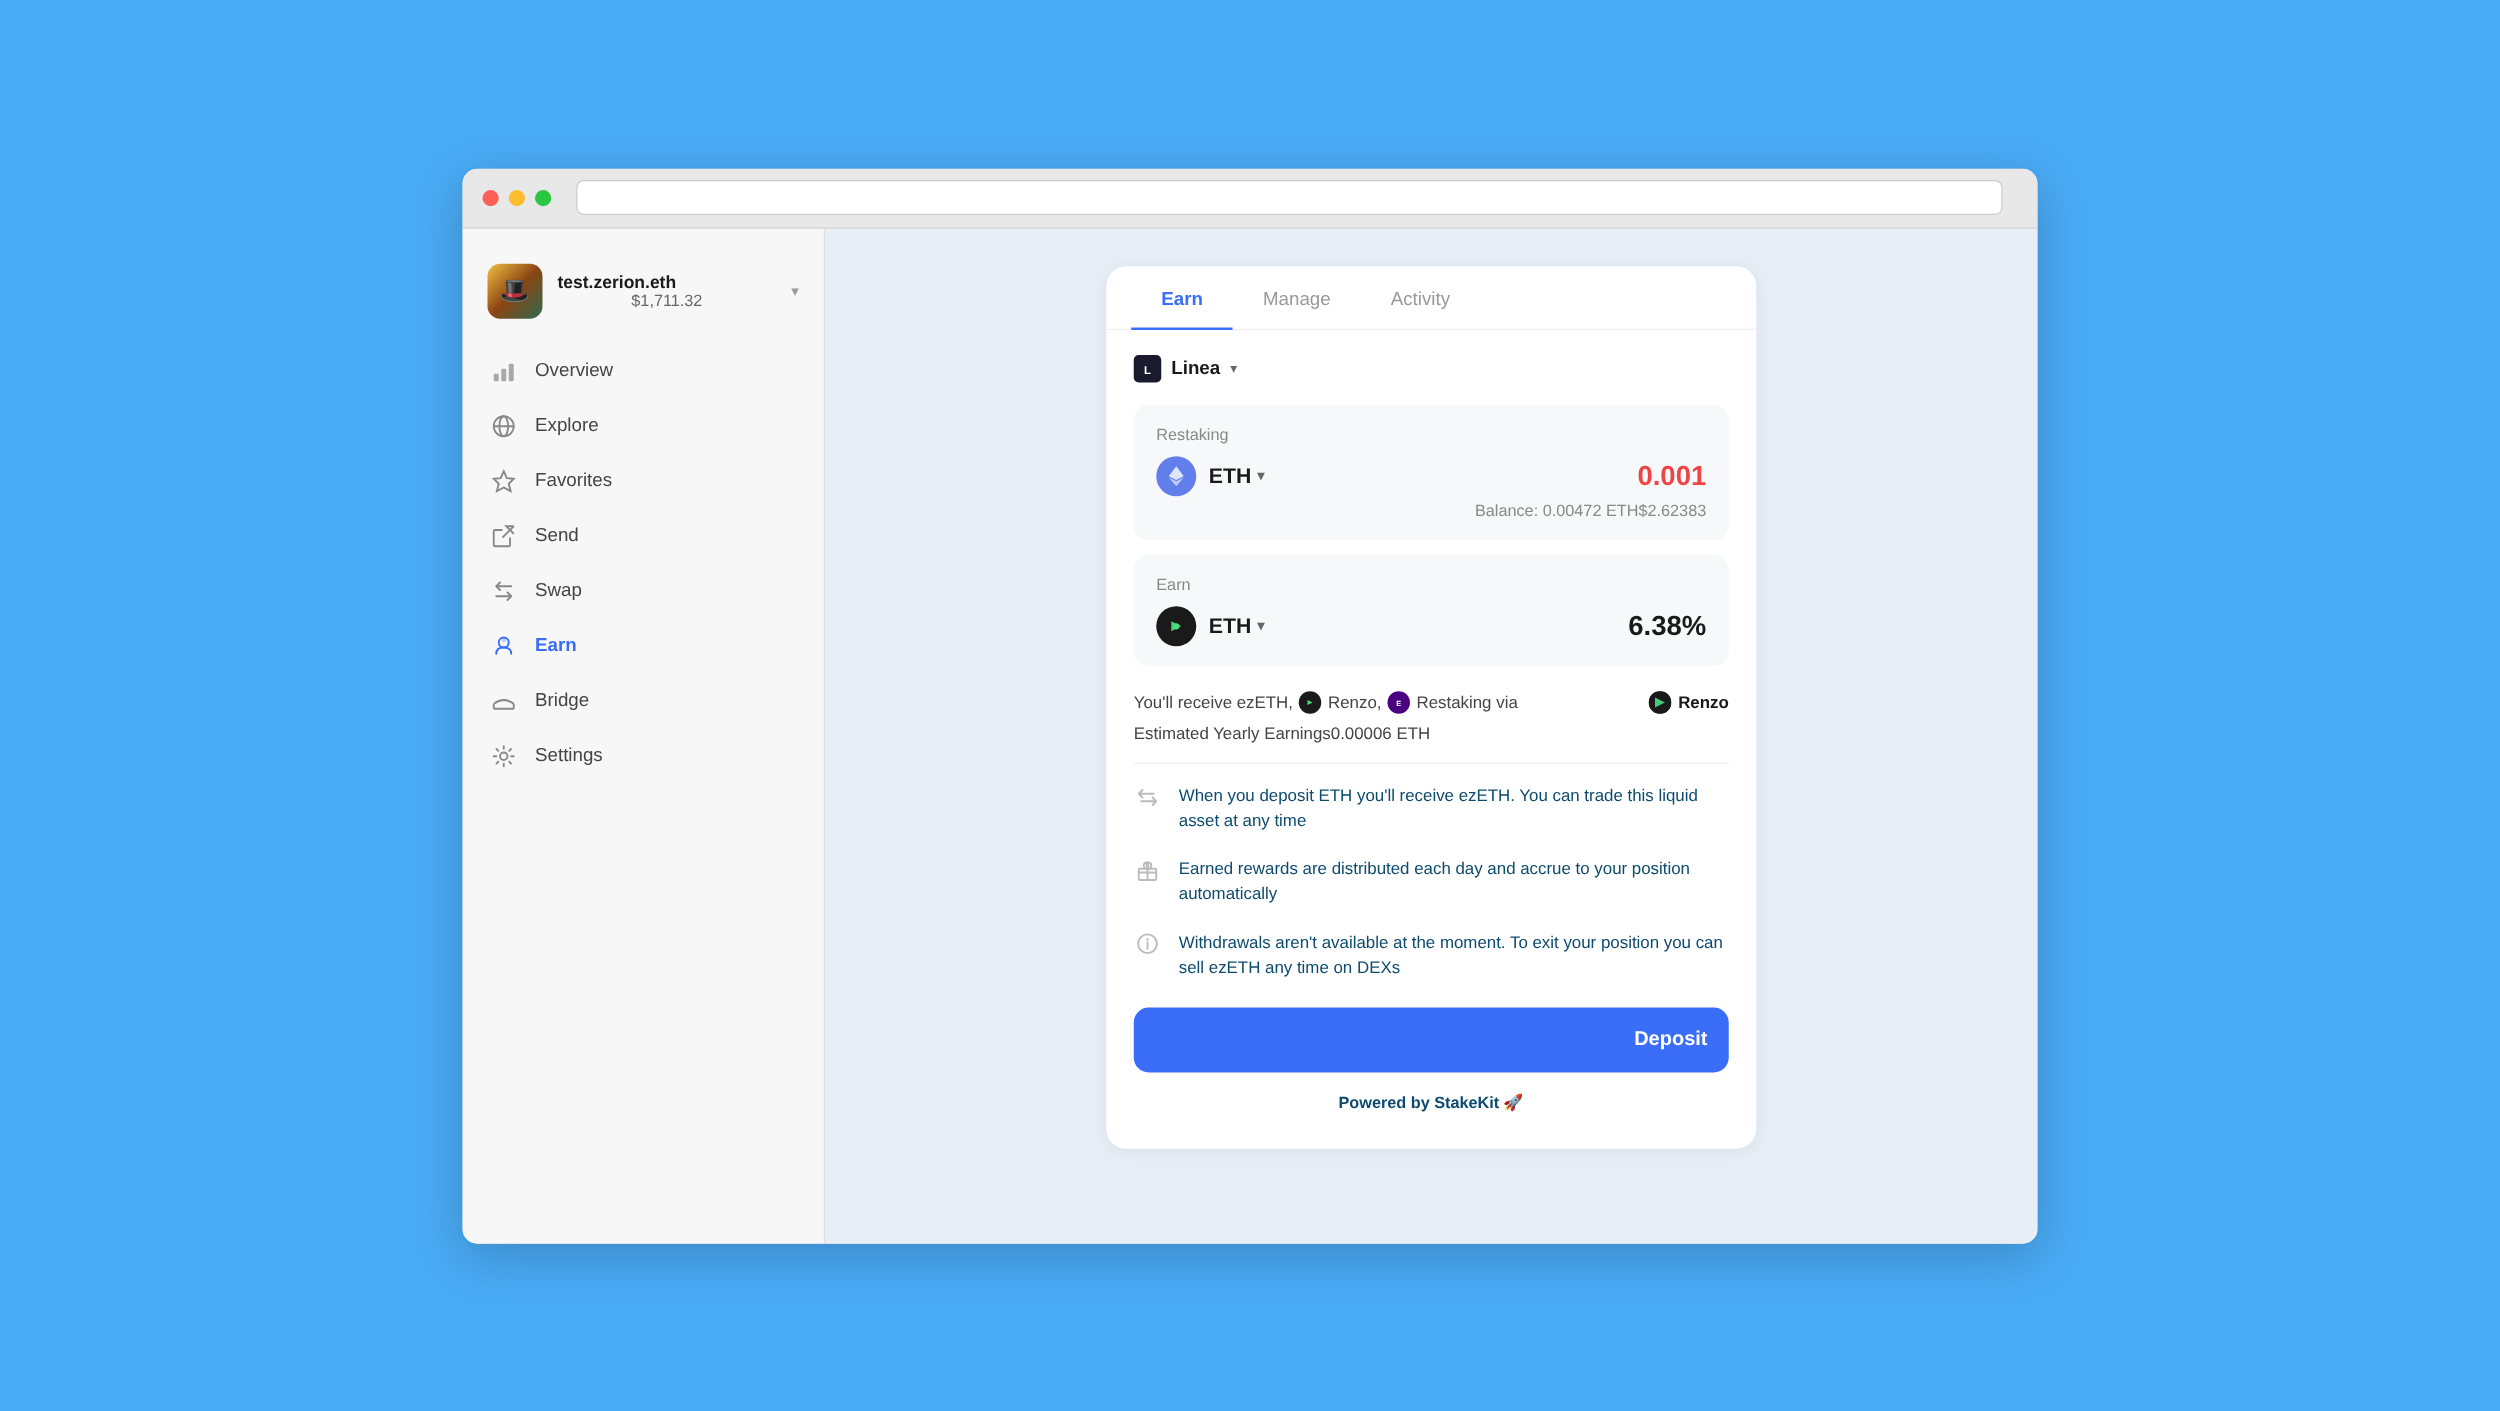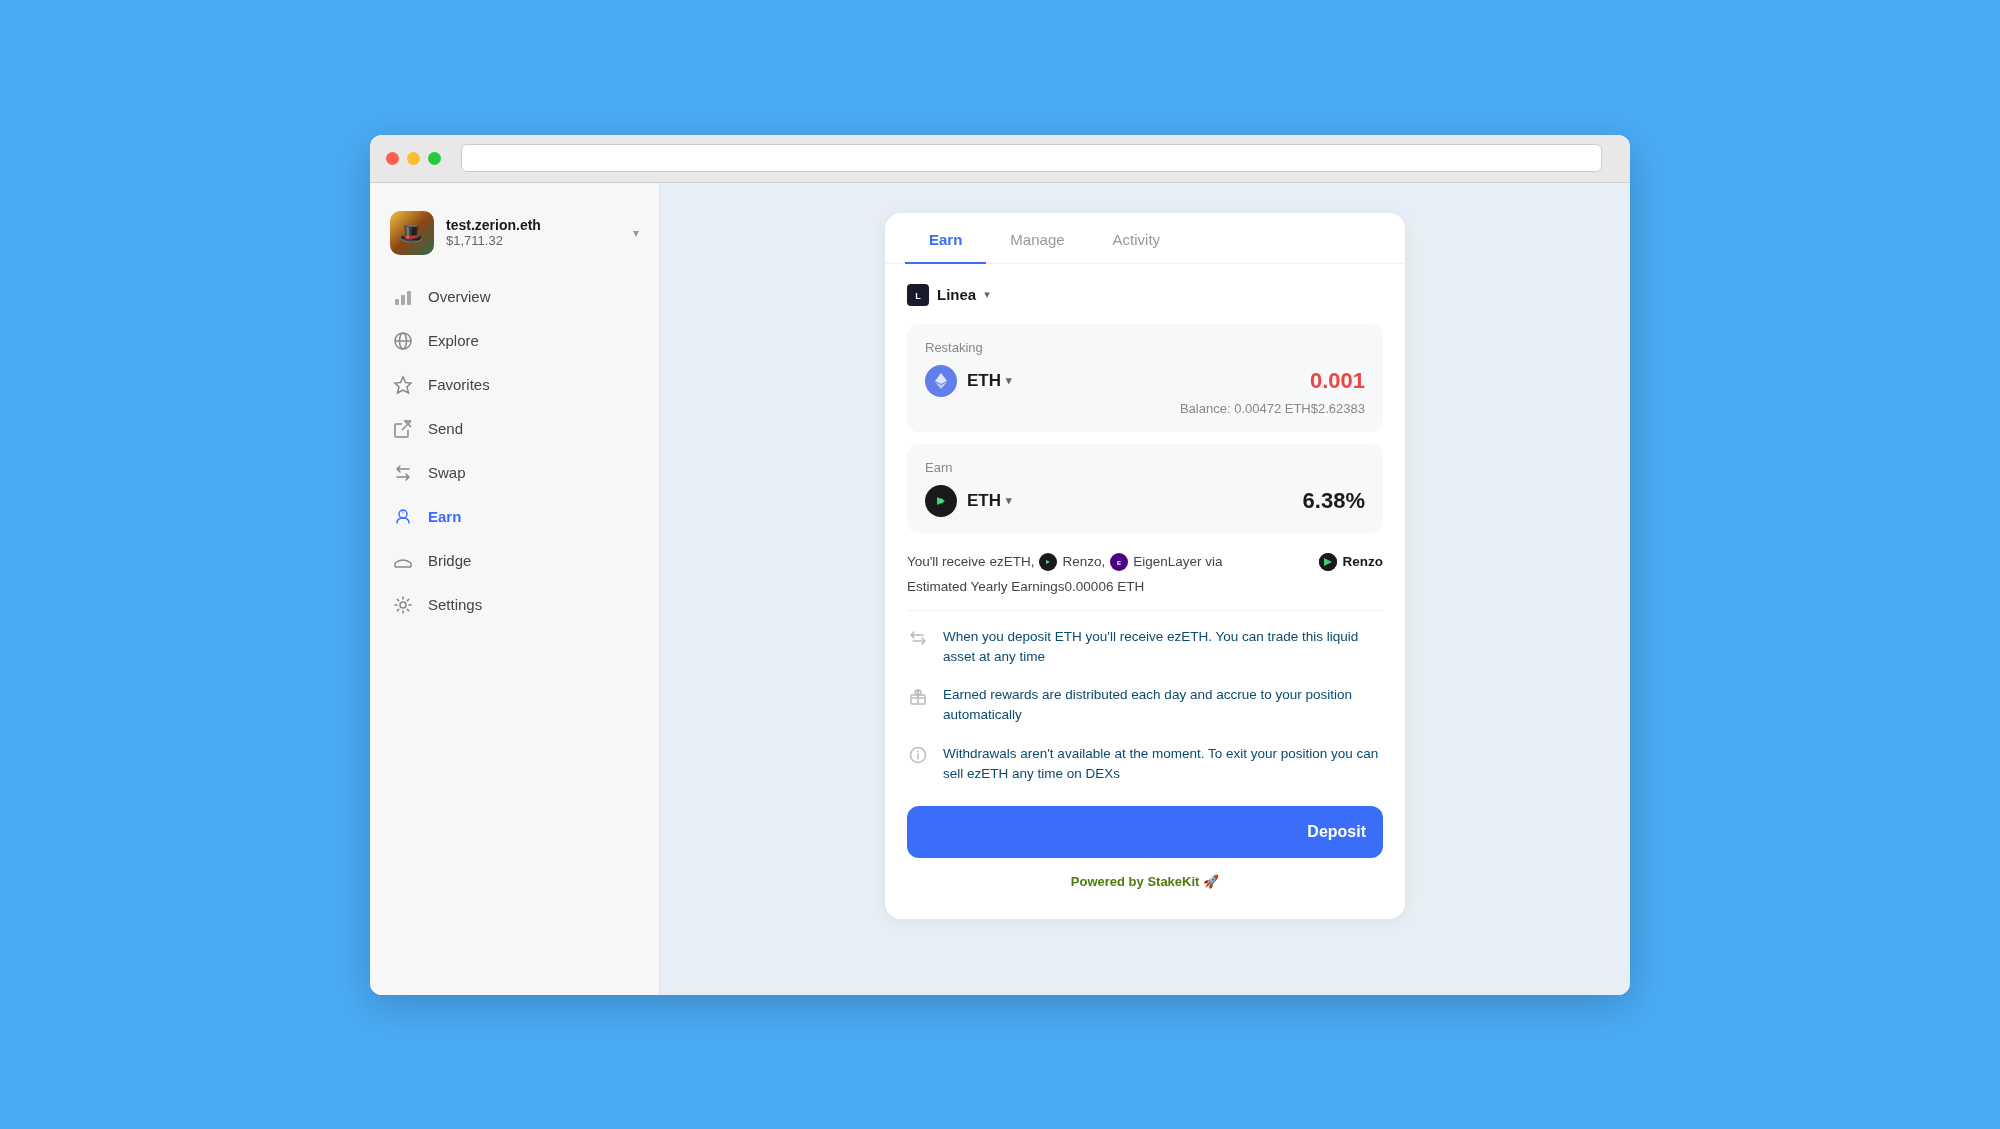--- a/index.html
+++ b/index.html
@@ -78,20 +78,21 @@
       flex: 1;
     }
     .account-name {
       font-size: 14px;
       font-weight: 600;
       color: #1a1a1a;
     }
     .account-balance {
       font-size: 13px;
       color: #666;
+      text-align: center;
     }
     .chevron-icon {
       color: #999;
       font-size: 12px;
     }
     .nav-item {
       display: flex;
       align-items: center;
       padding: 11px 22px;
       gap: 14px;
@@ -347,21 +348,21 @@
     }
     .powered-by {
       text-align: center;
       margin-top: 16px;
       font-size: 13px;
       color: #aaa;
       padding-bottom: 6px;
     }
     .powered-by span {
       font-weight: 600;
-      color: #4d7c0f;
+      color: #0c4a6e;
     }
   </style>
 </head>
 <body>
 
 <div class="browser-window">
   <div class="browser-titlebar">
     <span class="traffic-light tl-red"></span>
     <span class="traffic-light tl-yellow"></span>
     <span class="traffic-light tl-green"></span>
@@ -545,21 +546,21 @@
                   <polygon points="3,3 7,5 3,7" fill="#4ADE80"></polygon>
                 </svg>
               </span>
               <span>Renzo,</span>
               <span class="mini-icon eigenlayer">
                 <svg width="10" height="10" viewBox="0 0 10 10">
                   <rect width="10" height="10" rx="2" fill="#4B0082"></rect>
                   <text x="5" y="7.5" text-anchor="middle" fill="white" font-size="6" font-weight="bold">E</text>
                 </svg>
               </span>
-              <span>EigenLayer via</span>
+              <span>Restaking via</span>
             </div>
             <div class="provider-badge">
               <span class="mini-icon">
                 <svg width="18" height="18" viewBox="0 0 18 18">
                   <circle cx="9" cy="9" r="9" fill="#1a1a1a"></circle>
                   <polygon points="5,5 13,9 5,13" fill="#4ADE80" opacity="0.9"></polygon>
                 </svg>
               </span>
               <span>Renzo</span>
             </div>

